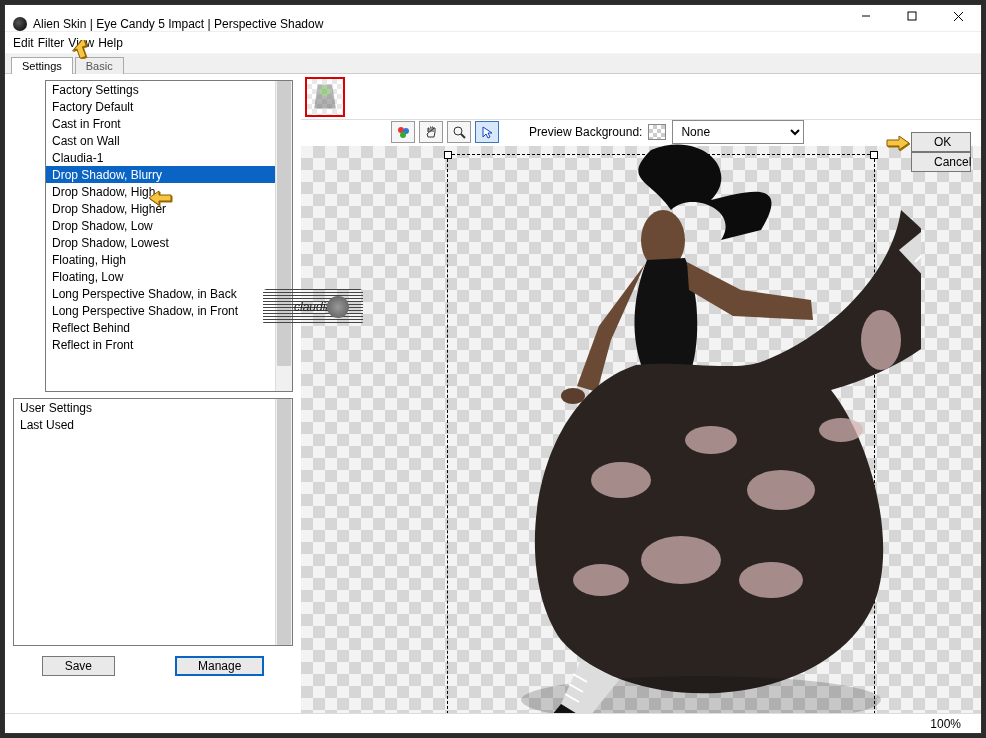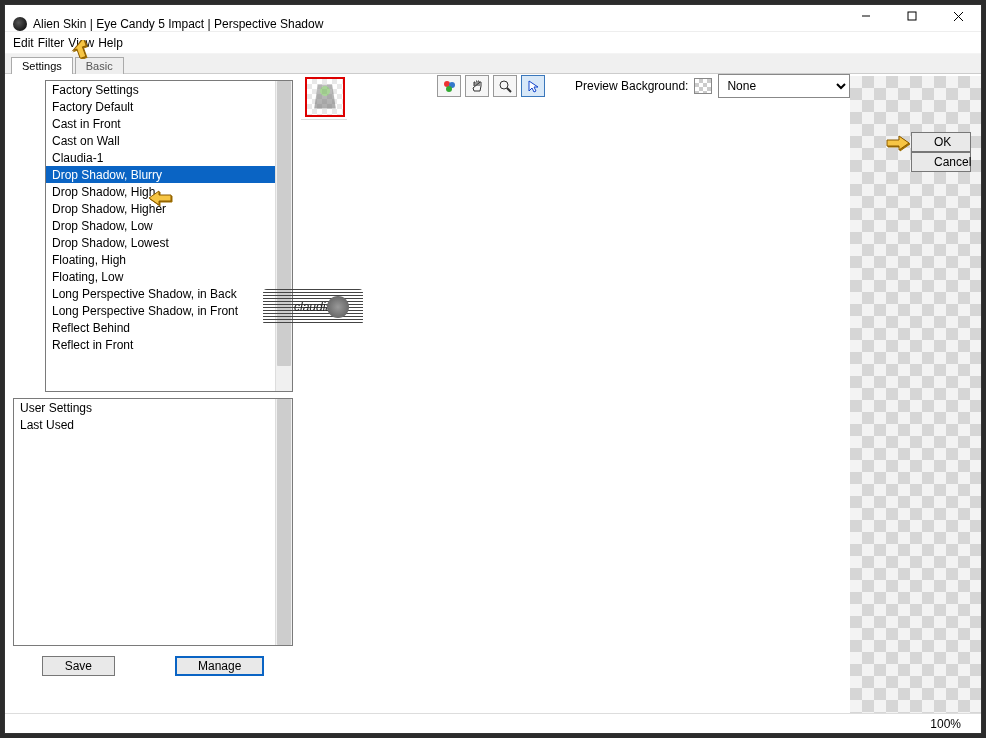--- a/index.html
+++ b/index.html
@@ -21,21 +21,21 @@
 .listbox.tall { height: 312px; margin-left: 32px; }
 .listbox.mid { height: 248px; }
 .listbox ul { list-style: none; flex: 1; overflow: hidden; }
 .listbox li { padding: 1.5px 6px; white-space: nowrap; cursor: default; }
 .listbox li.sel { background: #0a64c4; color: #fff; }
 .scroll { width: 17px; background: #f0f0f0; border-left: 1px solid #ddd; position: relative; }
 .thumb { background: #cdcdcd; position: absolute; left: 1px; right: 1px; top: 0; height: 92%; border-radius: 1px; }
 .btnrow { display: flex; justify-content: center; gap: 60px; margin-top: 4px; }
 .btn { border: 1px solid #777; background: #e9e9e9; padding: 2px 22px; font-size: 12px; }
 .btn.focus { border: 2px solid #0a64c4; padding: 1px 21px; }
-.rightcol { flex: 1; display: flex; flex-direction: row; position: relative; }
+.rightcol { flex: 1; display: flex; flex-direction: column; position: relative; }
 .thumbstrip { height: 46px; border-bottom: 1px solid #ddd; display: flex; align-items: center; padding-left: 4px; background: #fff; }
 .thumbcell { width: 40px; height: 40px; border: 2px solid #d00; margin-right: 2px; background: repeating-conic-gradient(#e8e8e8 0 25%, #fff 0 50%) 0 0/10px 10px; position: relative; display:flex; align-items:center; justify-content:center; }
 .thumbcell .mini { width: 24px; height: 30px; background: radial-gradient(circle at 50% 30%, #5a3 0 20%, transparent 21%), linear-gradient(#888,#555); clip-path: polygon(20% 10%, 80% 10%, 95% 90%, 5% 90%); opacity: .5;}
 .toolrow { height: 24px; display: flex; align-items: center; padding-left: 90px; gap: 4px; }
 .tbtn { width: 24px; height: 22px; border: 1px solid #999; background: #f6f6f6; display: flex; align-items: center; justify-content: center; font-size: 13px; }
 .tbtn.active { background: #d8e8f8; border-color: #3a77bb; }
 .pbgcombo { margin-left: 26px; display: flex; align-items: center; gap: 6px; }
 .pbgcombo select { width: 132px; height: 24px; border: 1px solid #888; background: #fff; padding-left: 4px; }
 .swatch { width: 18px; height: 16px; border: 1px solid #888; background: repeating-conic-gradient(#ccc 0 25%, #fff 0 50%) 0 0/8px 8px; }
 .preview { flex: 1; background: repeating-conic-gradient(#d6d6d6 0 25%, #f3f3f3 0 50%) 0 0/24px 24px; position: relative; margin-top: 2px; }

